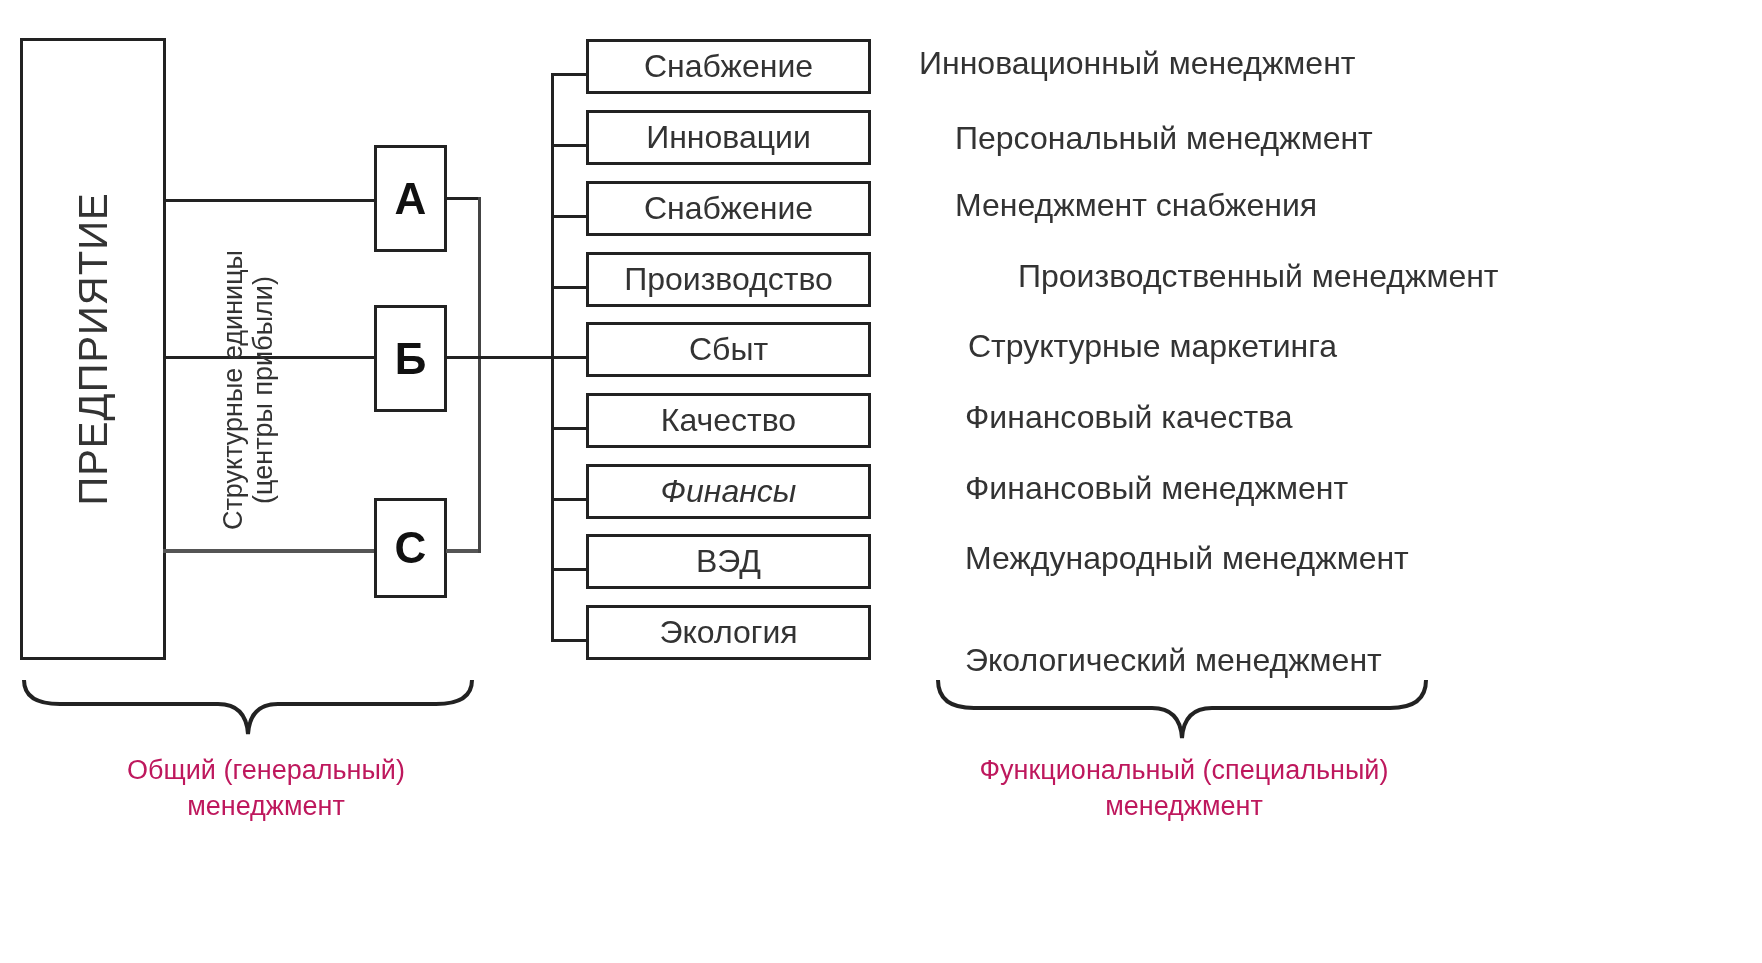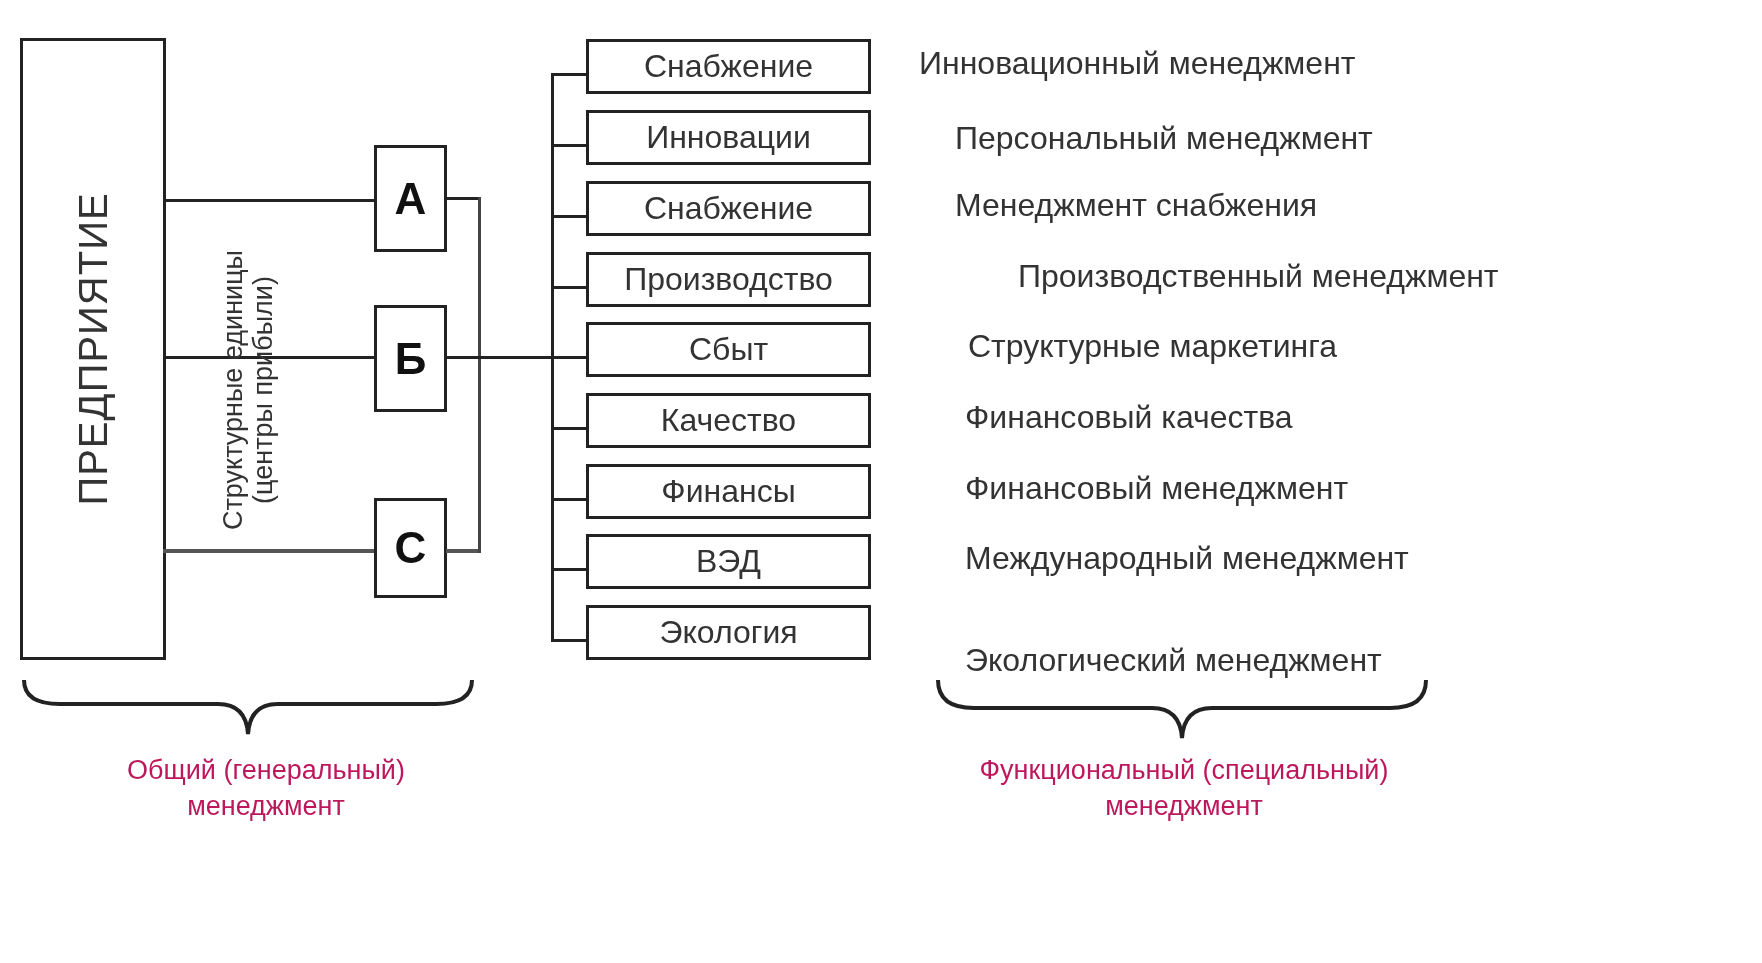--- a/index.html
+++ b/index.html
@@ -61,21 +61,21 @@
     <div class="line" style="left: 551px; top: 286px; width: 36px; height: 3px;"></div>
     <div class="box func" style="top: 252px;">Производство</div>
     <div class="mgmt" style="left: 1018px; top: 258px;">Производственный менеджмент</div>
     <div class="line" style="left: 551px; top: 356px; width: 36px; height: 3px;"></div>
     <div class="box func" style="top: 322px;">Сбыт</div>
     <div class="mgmt" style="left: 968px; top: 328px;">Структурные маркетинга</div>
     <div class="line" style="left: 551px; top: 427px; width: 36px; height: 3px;"></div>
     <div class="box func" style="top: 393px;">Качество</div>
     <div class="mgmt" style="left: 965px; top: 399px;">Финансовый качества</div>
     <div class="line" style="left: 551px; top: 498px; width: 36px; height: 3px;"></div>
-    <div class="box func" style="top: 464px;">Финансы</div>
+    <div class="box func" style="top: 464px; font-style: italic;">Финансы</div>
     <div class="mgmt" style="left: 965px; top: 470px;">Финансовый менеджмент</div>
     <div class="line" style="left: 551px; top: 568px; width: 36px; height: 3px;"></div>
     <div class="box func" style="top: 534px;">ВЭД</div>
     <div class="mgmt" style="left: 965px; top: 540px;">Международный менеджмент</div>
     <div class="line" style="left: 551px; top: 639px; width: 36px; height: 3px;"></div>
     <div class="box func" style="top: 605px;">Экология</div>
     <div class="mgmt" style="left: 965px; top: 642px;">Экологический менеджмент</div>
   </div>
 
 <svg class="brace" style="left:20px; top:674px;" width="456" height="70" viewBox="0 0 456 70">

